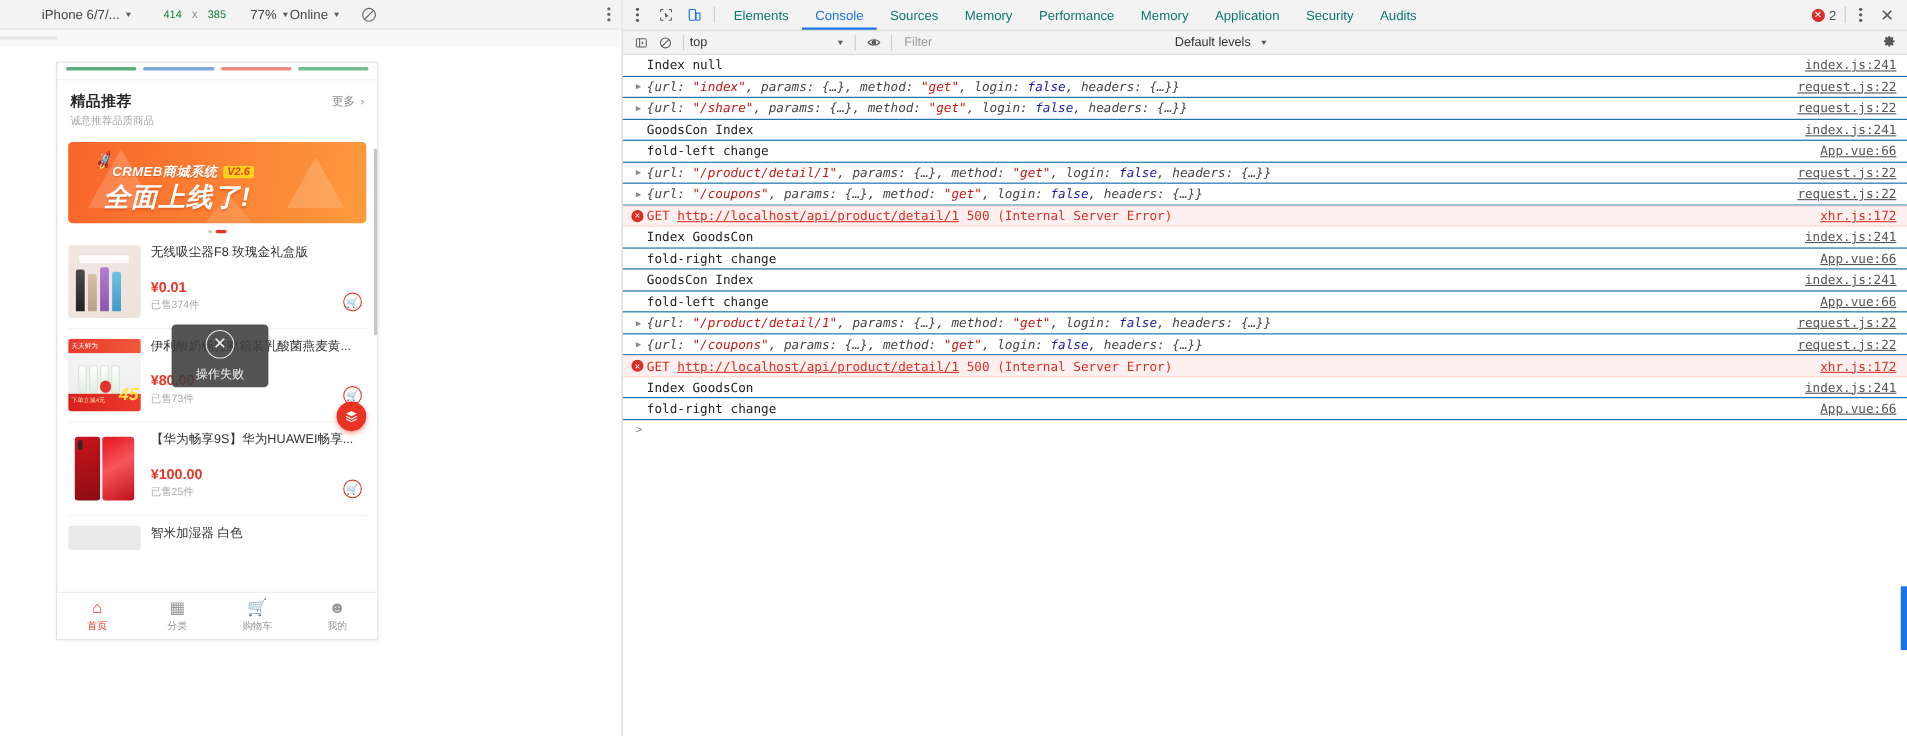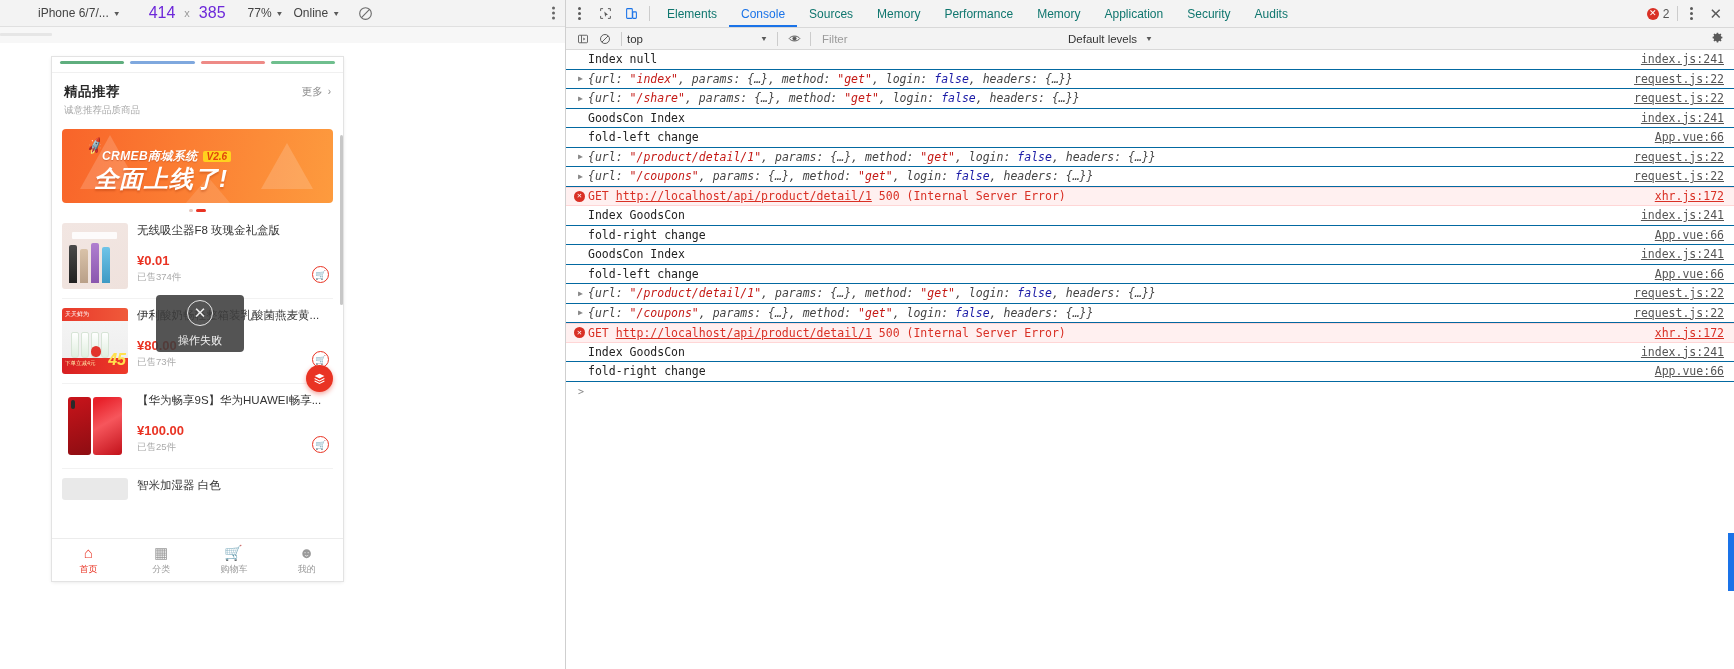--- a/index.html
+++ b/index.html
@@ -13,24 +13,24 @@
   
   .page-pane { width: 566px; height: 669px; position: relative; background: #fff;
                border-right: 1px solid #cfcfcf; flex: 0 0 566px; }
 
   .device-toolbar { height: 27px; background: #f3f3f3; border-bottom: 1px solid #e0e0e0;
                     display: flex; align-items: center; padding: 0 8px; position: relative; }
   .dt-spacer { width: 22px; }
   .dt-item { font-size: 12px; color: #5a5a5a; display: flex; align-items: center; }
   .dt-device { margin-left: 8px; color: #444; }
   .caret { display: inline-block; margin-left: 4px; font-size: 8px; color: #5a5a5a; transform: scaleY(.85); }
-  .dt-dim { color: #6d28d9; font-size: 16px; }
+  .dt-dim { color: #15803d; font-size: 10px; }
   .dt-x { color: #9a9a9a; font-size: 11px; margin: 0 9px; }
   .dt-zoom { margin-left: 22px; color: #444; }
-  .dt-online { margin-left: 10px; color: #444; }
+  .dt-online { margin-left: 0; color: #444; }
   .dt-throttle-icon { margin-left: 18px; width: 15px; height: 15px; }
   .dt-kebab { position: absolute; right: 10px; top: 50%; transform: translateY(-50%);
               color: #666; font-size: 13px; letter-spacing: 0; line-height: 6px; }
   .dt-kebab span { display: block; width: 3px; height: 3px; border-radius: 50%; background: #666; margin: 2px 0; }
 
   .ruler { height: 16px; background: #f7f7f7; position: relative; }
   .ruler .seg { position: absolute; top: 6px; height: 3px; border-radius: 1px; }
 
   .viewport-wrap { position: absolute; left: 52px; top: 57px; width: 291px; height: 524px;
                    background: #fff; box-shadow: 0 0 0 1px #e3e3e3, 0 1px 4px rgba(0,0,0,.12);

